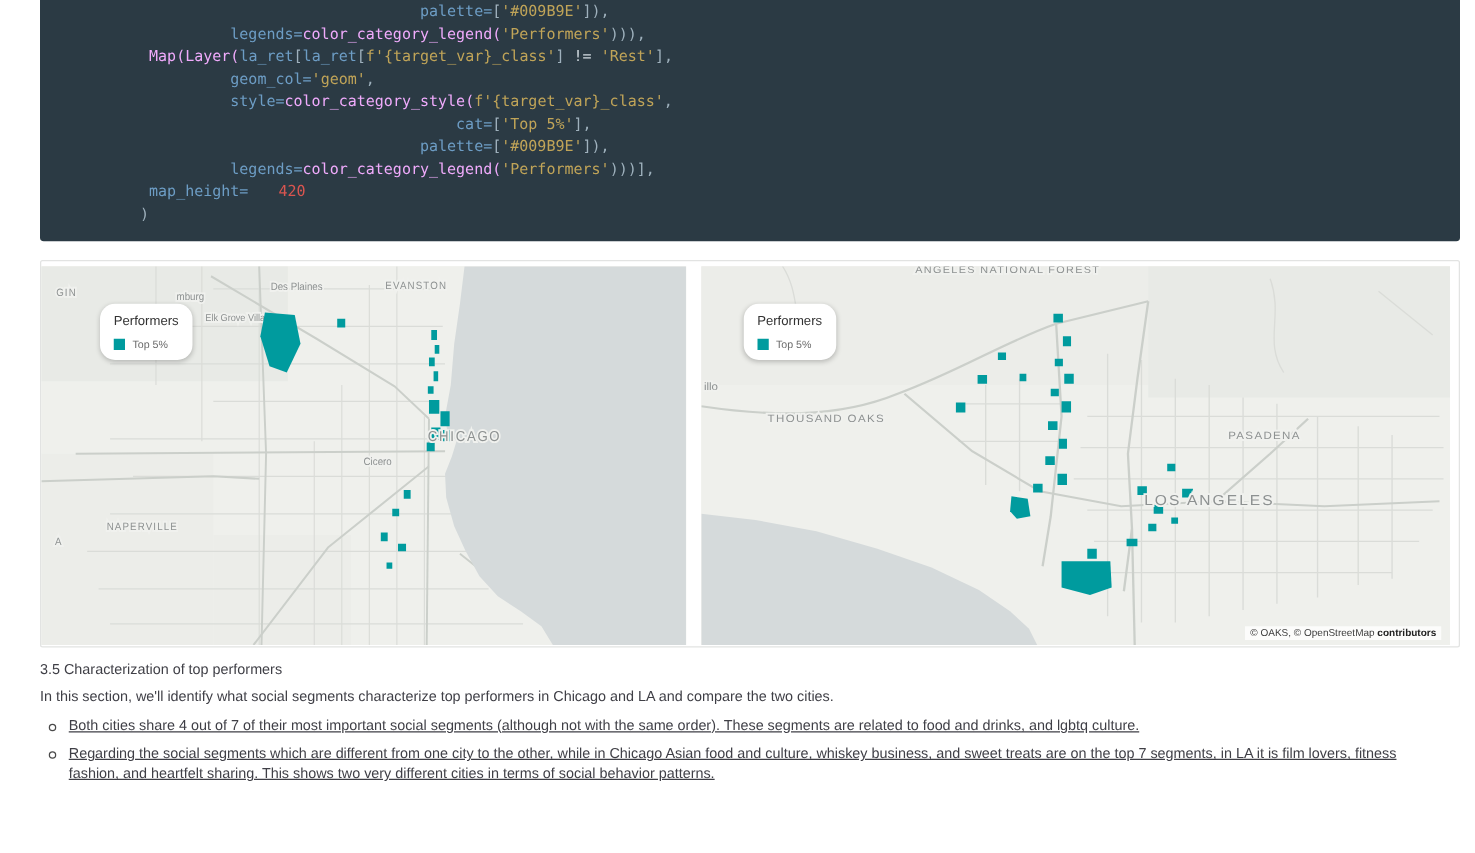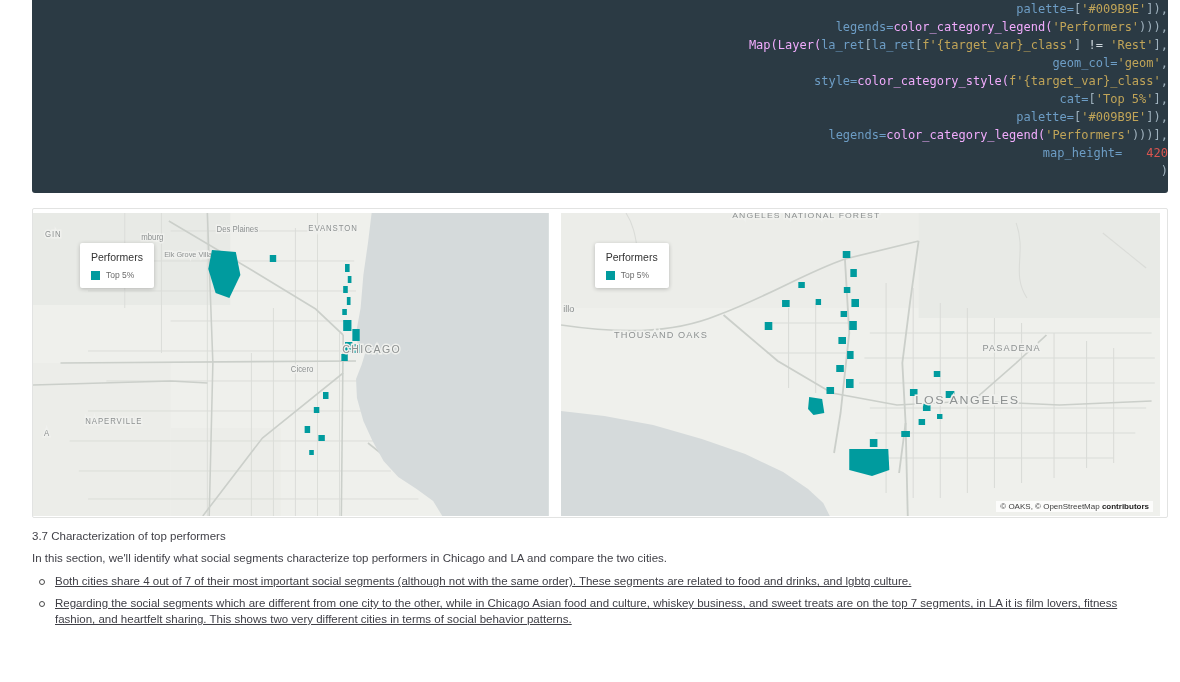--- a/index.html
+++ b/index.html
@@ -12,21 +12,21 @@
   }
 
   
   .code-cell {
     position:absolute; left:32px; top:0; width:1136px; height:193px;
     background:#2b3a44; border-radius:0 0 3px 3px; overflow:hidden;
   }
   .code-pre {
     margin:0; padding:0 0 27px 80px;
     font-family:"DejaVu Sans Mono", monospace;
-    font-size:12px; line-height:18px; white-space:pre;text-align:right;
+    font-size:12px; line-height:18px; white-space:pre;
   }
   .tok-sp  { color:#c5d1da; }
   .tok-id  { color:#6d9dc5; }
   .tok-fn  { color:#f0abfc; }
   .tok-str { color:#c0a458; }
   .tok-pun { color:#9fb1bd; }
   .tok-op  { color:#cfd8de; }
   .tok-num { color:#d95550;margin-left:24px; }
 
   
@@ -44,21 +44,21 @@
   .patch2 { fill:#ecede9; }
   .water { fill:#d5dadb; }
   .roads { stroke:#dadcd8; stroke-width:1; fill:none; }
   .hwys  { stroke:#cbcfca; stroke-width:1.7; fill:none; }
   .map-svg text {
     font-family:"Liberation Sans", sans-serif;
     fill:#8d9191; stroke:#f0f1ee; stroke-width:3px; paint-order:stroke;
   }
 
   .legend-card {
-    position:absolute; background:#fff; border-radius:2px;
+    position:absolute; background:#fff; border-radius:12px;
     box-shadow:0 1px 4px rgba(0,0,0,.22); padding:8px 11px; min-width:52px;
   }
   .legend-title { font-size:10.5px; color:#333; margin-bottom:7px; }
   .legend-item  { display:flex; align-items:center; gap:6px; }
   .legend-swatch { width:9px; height:9px; background:var(--accent,#009B9E); flex:0 0 auto; }
   .legend-label { font-size:8.5px; color:#6b6b6b; white-space:nowrap; }
 
   .map-attribution {
     position:absolute; right:7px; bottom:4px;
     background:rgba(255,255,255,.78); padding:1px 4px;
@@ -245,19 +245,19 @@
       <div class="legend-item">
         <span class="legend-swatch"></span>
         <span class="legend-label">Top 5%</span>
       </div>
     </div>
     <div class="map-attribution"><span>© OAKS, © OpenStreetMap </span><b>contributors</b></div>
   </div>
 </div>
 
 <div class="content">
-  <p>3.7 Characterization of top performers</p>
+  <p>3.5 Characterization of top performers</p>
   <p>In this section, we'll identify what social segments characterize top performers in Chicago and LA and compare the two cities.</p>
   <ul id="insights-list">
       <li>Both cities share 4 out of 7 of their most important social segments (although not with the same order). These segments are related to food and drinks, and lgbtq culture.</li>
       <li>Regarding the social segments which are different from one city to the other, while in Chicago Asian food and culture, whiskey business, and sweet treats are on the top 7 segments, in LA it is film lovers, fitness fashion, and heartfelt sharing. This shows two very different cities in terms of social behavior patterns.</li>
     </ul>
 </div>
 
 </body></html>

